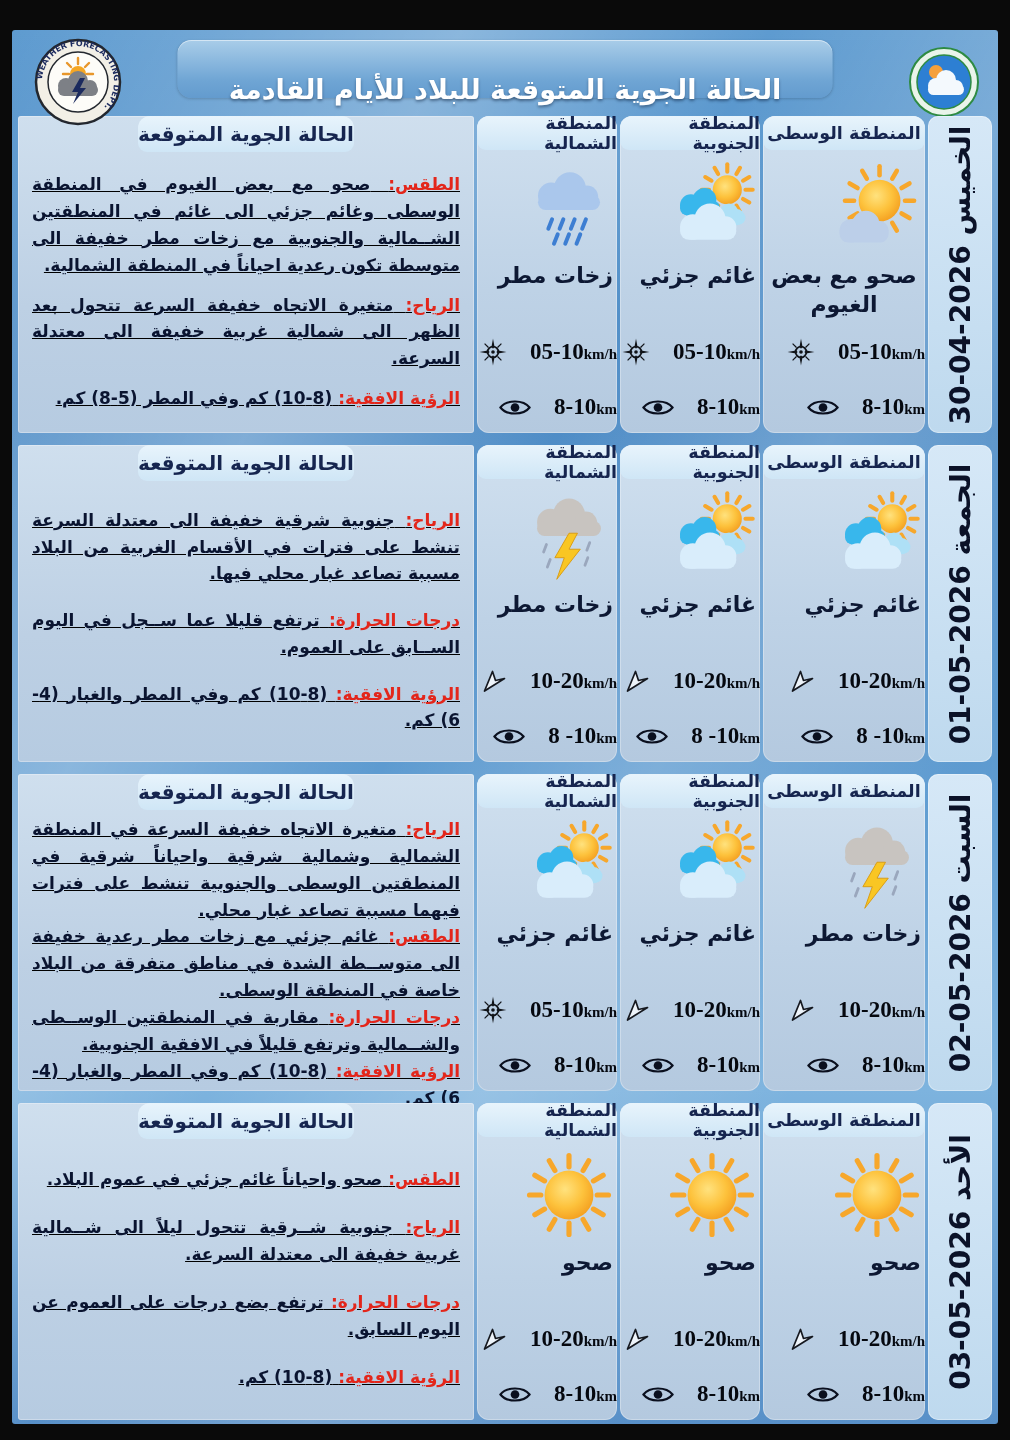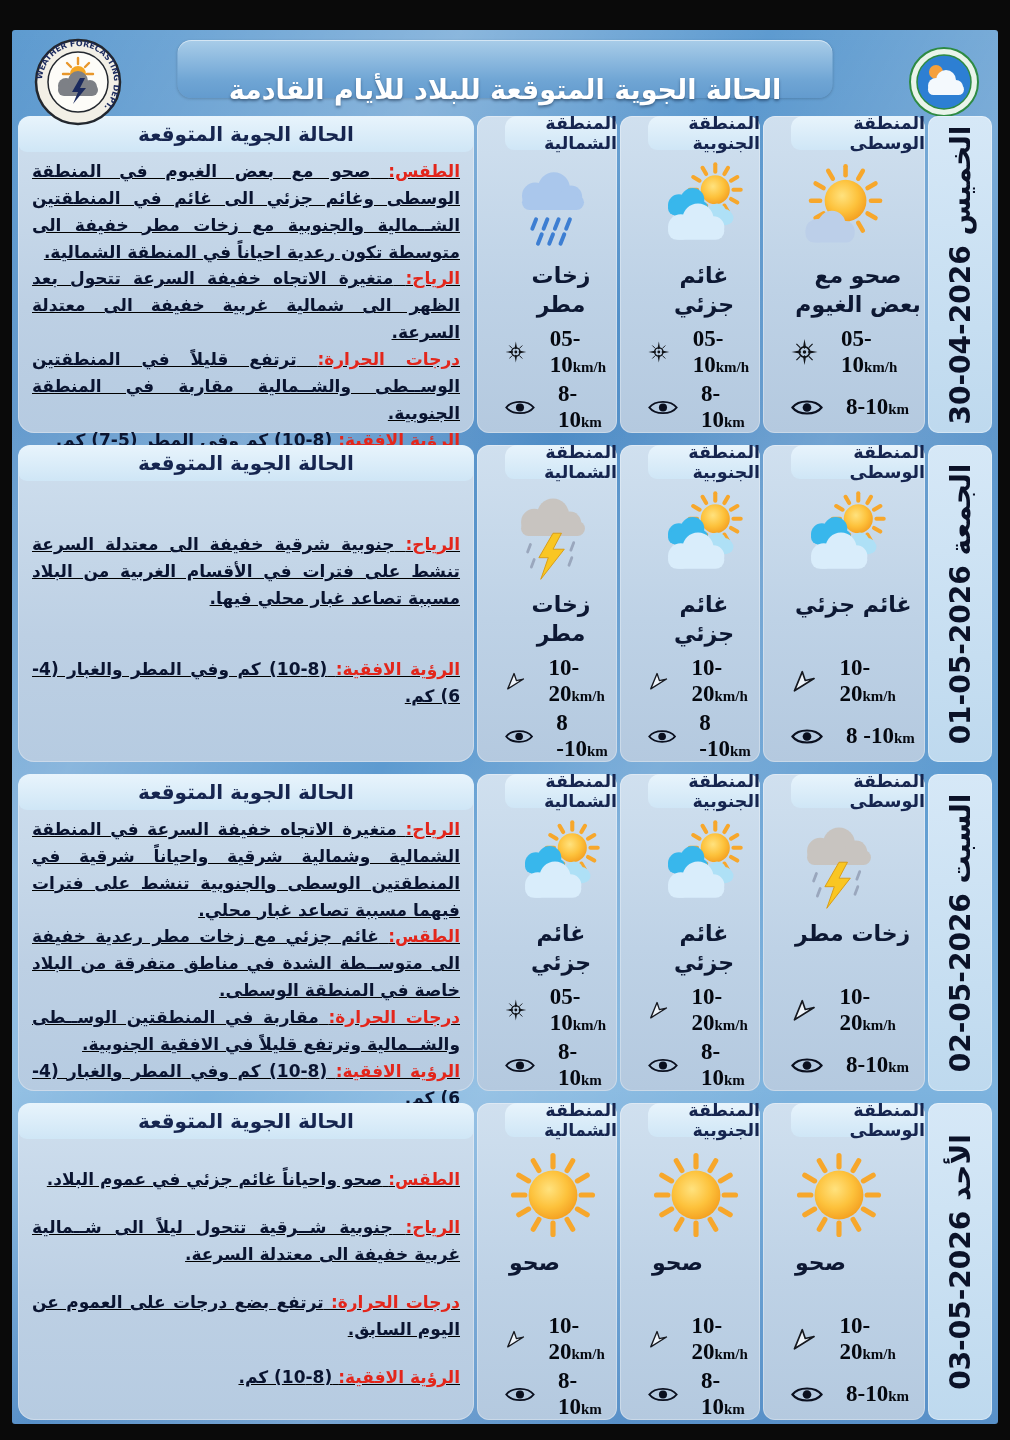--- a/index.html
+++ b/index.html
@@ -19,38 +19,38 @@
   .title-band span{color:#fff;font-size:27px;font-weight:bold;text-shadow:0 2px 3px rgba(10,30,60,.45);margin-top:40px;}
   .logo{position:absolute;top:0;}
   .logo.left{left:12px;} .logo.right{right:8px;top:8px;}
   
   main{flex:1;display:flex;flex-direction:column;gap:12px;}
   .day-row{flex:1;display:flex;direction:rtl;gap:3px;min-height:0;}
   .date-cell{flex:0 0 64px;border-radius:10px;position:relative;
     background:linear-gradient(180deg,#d6e8f7,#bed9ee);box-shadow:inset 0 0 0 1px rgba(255,255,255,.35);}
   .date-rot{position:absolute;top:50%;left:50%;transform:translate(-50%,-50%) rotate(-90deg);
     white-space:nowrap;direction:rtl;font-weight:bold;font-size:28px;color:#0b1228;}
-  .region-card{flex:0 0 140px;border-radius:12px;display:flex;flex-direction:column;align-items:flex-end;
+  .region-card{flex:0 0 140px;border-radius:12px;display:flex;flex-direction:column;align-items:flex-start;
     background:linear-gradient(180deg,#d0e0ef 0%,#bed2e6 55%,#b4c9df 100%);
-    box-shadow:inset 0 0 0 1px rgba(255,255,255,.3);padding-bottom:8px;box-sizing:border-box;padding-left:28px;}
+    box-shadow:inset 0 0 0 1px rgba(255,255,255,.3);padding-bottom:8px;box-sizing:border-box;}
   .region-card.central{flex:0 0 162px;}
   .region-head{width:100%;height:34px;flex:0 0 auto;border-radius:12px 12px 9px 9px;
     background:linear-gradient(180deg,#e8f4fc,#cfe6f6);display:flex;align-items:center;justify-content:center;
     font-size:17.5px;font-weight:bold;color:#16254f;}
   .icon-box{height:108px;display:flex;align-items:center;justify-content:center;margin-top:4px;}
   .cond{font-size:22px;font-weight:bold;color:#0d1833;text-align:center;line-height:1.3;padding:0 4px;}
   .spacer{flex:1;}
   .metric{direction:ltr;display:flex;align-items:center;gap:23px;height:36px;flex:0 0 auto;}
   .metric.vis{margin-top:19px;}
   .val{direction:ltr;}
   .num{font-family:"Liberation Serif",serif;font-weight:bold;font-size:23px;color:#05080f;}
   .unit{font-family:"Liberation Serif",serif;font-weight:bold;font-size:15px;color:#05080f;}
-  .detail-card{flex:1;border-radius:16px;display:flex;flex-direction:column;
+  .detail-card{flex:1;border-radius:3px;display:flex;flex-direction:column;
     background:linear-gradient(180deg,#cfdfee 0%,#bdd0e4 60%,#b6cbe1 100%);
-    box-shadow:inset 0 0 0 1px rgba(255,255,255,.3);min-width:0;}
+    box-shadow:inset 0 0 0 1px rgba(255,255,255,.3);min-width:0;align-items:center;}
   .detail-head{height:36px;flex:0 0 auto;border-radius:12px 12px 9px 9px;
     background:linear-gradient(180deg,#e8f4fc,#cfe6f6);display:flex;align-items:center;justify-content:center;
     font-size:20px;font-weight:bold;color:#16254f;}
   .detail-body{flex:1;direction:rtl;padding:6px 14px 8px;display:flex;flex-direction:column;justify-content:space-evenly;text-decoration:underline;}
   .detail-line{margin:0;font-size:17px;line-height:1.58;text-align:justify;font-weight:bold;color:#0a1430;}
   .lbl{color:#e3261b;}
   svg{display:block;}
   .hidden-defs{position:absolute;width:0;height:0;overflow:hidden;}
 </style>
 </head>
@@ -319,22 +319,21 @@
               <use href="#sym-eye"></use>
             </svg>
           <span class="val"><span class="num">8-10</span><span class="unit">km</span></span>
         </div>
       </article>
       <article class="detail-card">
         <div class="detail-head">الحالة الجوية المتوقعة</div>
         <div class="detail-body">
           <p class="detail-line"><span class="lbl">الطقس:</span> <span>صحو مع بعض الغيوم في المنطقة الوسطى وغائم جزئي الى غائم في المنطقتين الشــمالية والجنوبية مع زخات مطر خفيفة الى متوسطة تكون رعدية احياناً في المنطقة الشمالية.</span></p>
           <p class="detail-line"><span class="lbl">الرياح:</span> <span>متغيرة الاتجاه خفيفة السرعة تتحول بعد الظهر الى شمالية غربية خفيفة الى معتدلة السرعة.</span></p>
-          <p class="detail-line"><span class="lbl">درجات الحرارة:</span> <span>ترتفع قليلاً في المنطقتين الوســطى والشــمالية مقاربة في المنطقة الجنوبية.</span></p>
-          <p class="detail-line"><span class="lbl">الرؤية الافقية:</span> <span>(8-10) كم وفي المطر (5-7) كم.</span></p>
+          <p class="detail-line"><span class="lbl">الرؤية الافقية:</span> <span>(8-10) كم وفي المطر (5-8) كم.</span></p>
         </div>
       </article>
     </section>
 
     <section class="day-row">
       <div class="date-cell">
         <div class="date-rot">الجمعة 2026-05-01</div>
       </div>
       <article class="region-card central">
         <div class="region-head">المنطقة الوسطى</div>
@@ -399,20 +398,21 @@
           <svg width="32" height="19">
               <use href="#sym-eye"></use>
             </svg>
           <span class="val"><span class="num">8 -10</span><span class="unit">km</span></span>
         </div>
       </article>
       <article class="detail-card">
         <div class="detail-head">الحالة الجوية المتوقعة</div>
         <div class="detail-body">
           <p class="detail-line"><span class="lbl">الرياح:</span> <span>جنوبية شرقية خفيفة الى معتدلة السرعة تنشط على فترات في الأقسام الغربية من البلاد مسببة تصاعد غبار محلي فيها.</span></p>
+          <p class="detail-line"><span class="lbl">درجات الحرارة:</span> <span>ترتفع قليلا عما ســجل في اليوم الســابق على العموم.</span></p>
           <p class="detail-line"><span class="lbl">الرؤية الافقية:</span> <span>(8-10) كم وفي المطر والغبار (4-6) كم.</span></p>
         </div>
       </article>
     </section>
 
     <section class="day-row">
       <div class="date-cell">
         <div class="date-rot">السبت 2026-05-02</div>
       </div>
       <article class="region-card central">

